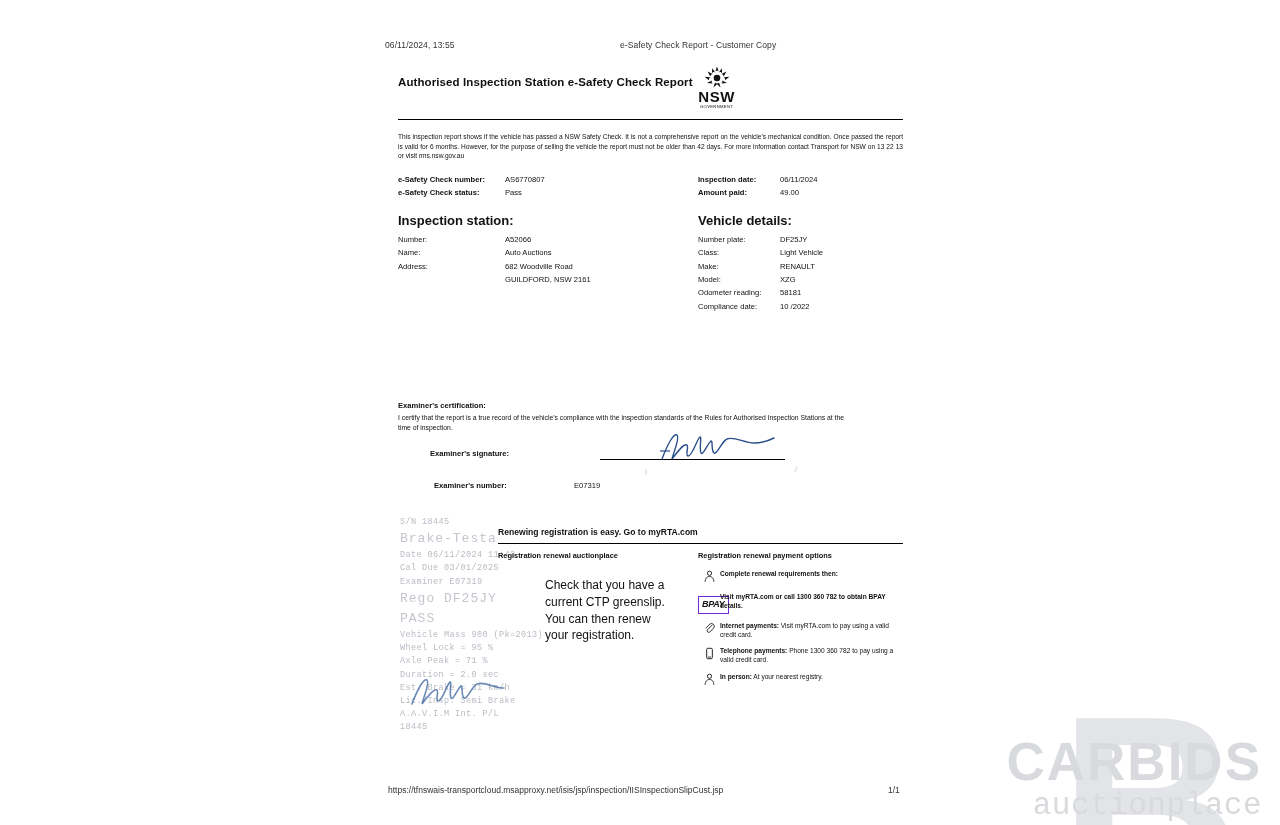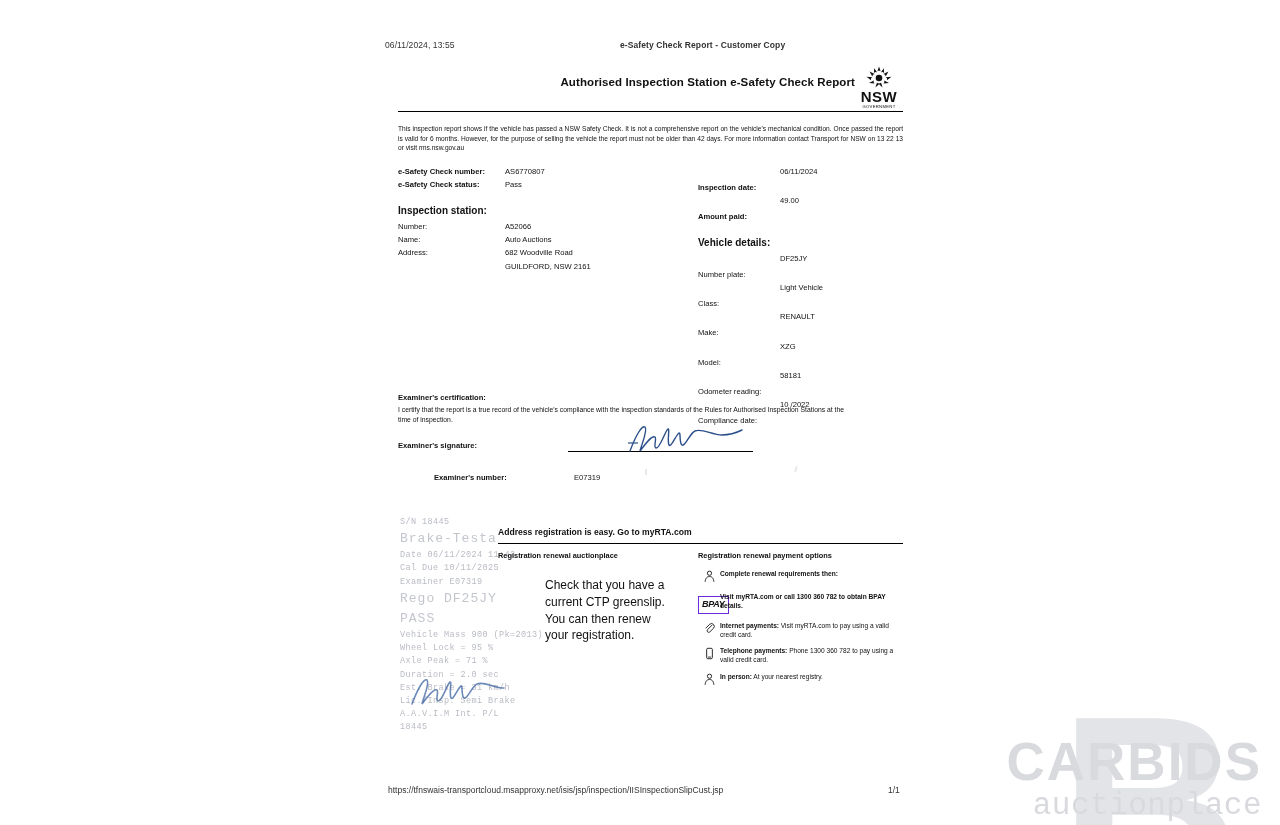--- a/index.html
+++ b/index.html
@@ -25,21 +25,21 @@
 
   
   .print-hdr {
     position: absolute;
     top: 36px;
     font-size: 8.5px;
     color: #333;
     letter-spacing: 0.1px;
   }
   .print-hdr.left { left: 385px; }
-  .print-hdr.center { left: 620px; font-weight: bold; }
+  .print-hdr.center { left: 620px; }
 
   .print-ftr {
     position: absolute;
     bottom: 34px;
     font-size: 8.5px;
     color: #333;
   }
   .print-ftr.left { left: 388px; }
   .print-ftr.right { left: 888px; }
 
@@ -47,23 +47,23 @@
   .doc {
     position: absolute;
     left: 398px;
     top: 62px;
     width: 505px;
   }
 
   .title-row {
     display: flex;
     align-items: flex-start;
-    justify-content: flex-end;
+    justify-content: flex-start;
     border-bottom: 1px solid #000;
-    padding-bottom: 2px;
+    padding-bottom: 10px;
   }
   .doc-title {
     font-size: 11.5px;
     font-weight: bold;
     letter-spacing: 0.1px;
     padding-top: 10px;
   }
 
   .nsw-logo {
     width: 48px;
@@ -112,27 +112,27 @@
     width: 205px;
   }
 
   .kv {
     display: flex;
     font-size: 7.6px;
     line-height: 1.75;
   }
   .kv .k { width: 107px; flex: 0 0 107px; }
   .kv .k.wide { width: 140px; flex: 0 0 140px; }
-  .kv .k.rt { width: 82px; flex: 0 0 82px; margin-top: 16px; }
+  .kv .k.rt { width: 82px; flex: 0 0 82px; }
   .kv .v { flex: 1; }
   .b { font-weight: bold; }
 
   .blk { margin-top: 11px; }
   .blk-head {
-    font-size: 10px;
+    font-size: 13px;
     font-weight: bold;
     line-height: 1.75;
   }
 
   .cert {
     position: absolute;
     left: 0;
     top: 228px;
     width: 505px;
   }
@@ -142,20 +142,21 @@
   }
   .cert-text {
     font-size: 6.8px;
     line-height: 1.5;
     margin-top: 3px;
     width: 460px;
   }
   .sig-row {
     margin-top: 14px;
     position: relative;
+    margin-left: 32px;
   }
   .sig-line {
     position: absolute;
     left: 170px;
     top: 12px;
     width: 185px;
     border-bottom: 1px solid #000;
   }
   .sig-ink {
     position: absolute;
@@ -414,21 +415,21 @@
           <div class="v">E07319</div>
         </div>
       </div>
     </div>
   </div>
 
   <div class="scan">
     <div>S/N  18445</div>
     <div class="big">Brake-Testa</div>
     <div>Date 06/11/2024 11:42</div>
-    <div>Cal Due 10/11/2025</div>
+    <div>Cal Due 03/01/2025</div>
     <div>Examiner  E07319</div>
     <div class="big">Rego  DF25JY</div>
     <div></div>
     <div class="big">PASS</div>
     <div>Vehicle Mass 900 (Pk=2013)</div>
     <div>Wheel Lock = 95 %</div>
     <div>Axle Peak = 71 %</div>
     <div>Duration = 2.0 sec</div>
     <div>Est. Brake = 31 km/h</div>
     <div>Lic./Insp. Semi Brake</div>
@@ -436,21 +437,21 @@
     <div></div>
     <div></div>
     <div>A.A.V.I.M  Int. P/L</div>
     <div>18445</div>
     <svg class="sig2" viewBox="0 0 110 34">
       <path d="M4 30 C10 14, 16 4, 19 6 C22 9, 16 22, 14 30 C20 22, 26 14, 29 16 C31 18, 27 26, 30 27 C34 28, 39 10, 42 8 C44 7, 41 20, 43 24 C45 27, 50 14, 53 12 C55 11, 53 22, 56 24 C59 26, 64 12, 69 10 C76 7, 86 14, 96 14" fill="none" stroke="#3c63a0" stroke-width="1.6" stroke-linecap="round"></path>
     </svg>
   </div>
 
   <div class="renew">
-    <div class="renew-title">Address registration is easy. Go to myRTA.com</div>
+    <div class="renew-title">Renewing registration is easy. Go to myRTA.com</div>
     <div class="renew-cols">
       <div class="rc-left">
         <div class="rc-head">Registration renewal auctionplace</div>
         <div class="rc-sub">Check that you have a current CTP greenslip. You can then renew your registration.</div>
       </div>
       <div class="rc-right">
         <div class="rc-head">Registration renewal payment options</div>
 
         <div class="pay-item" style="margin-top:9px;">
           <div class="ico">

